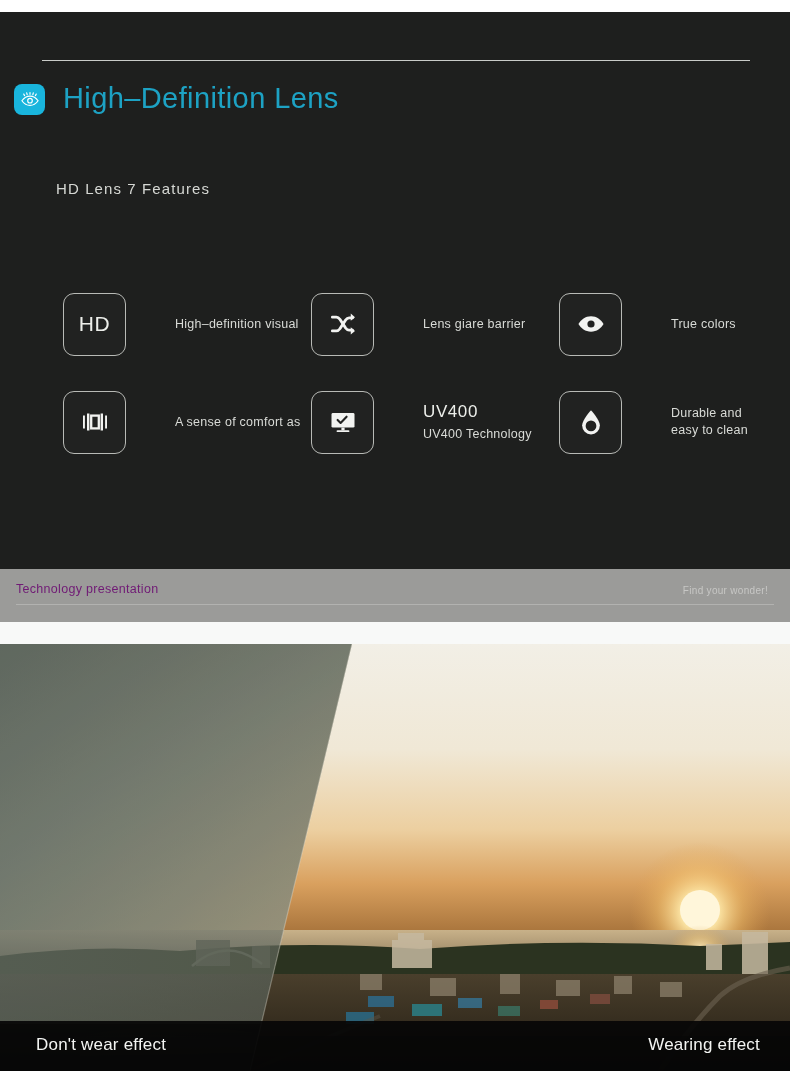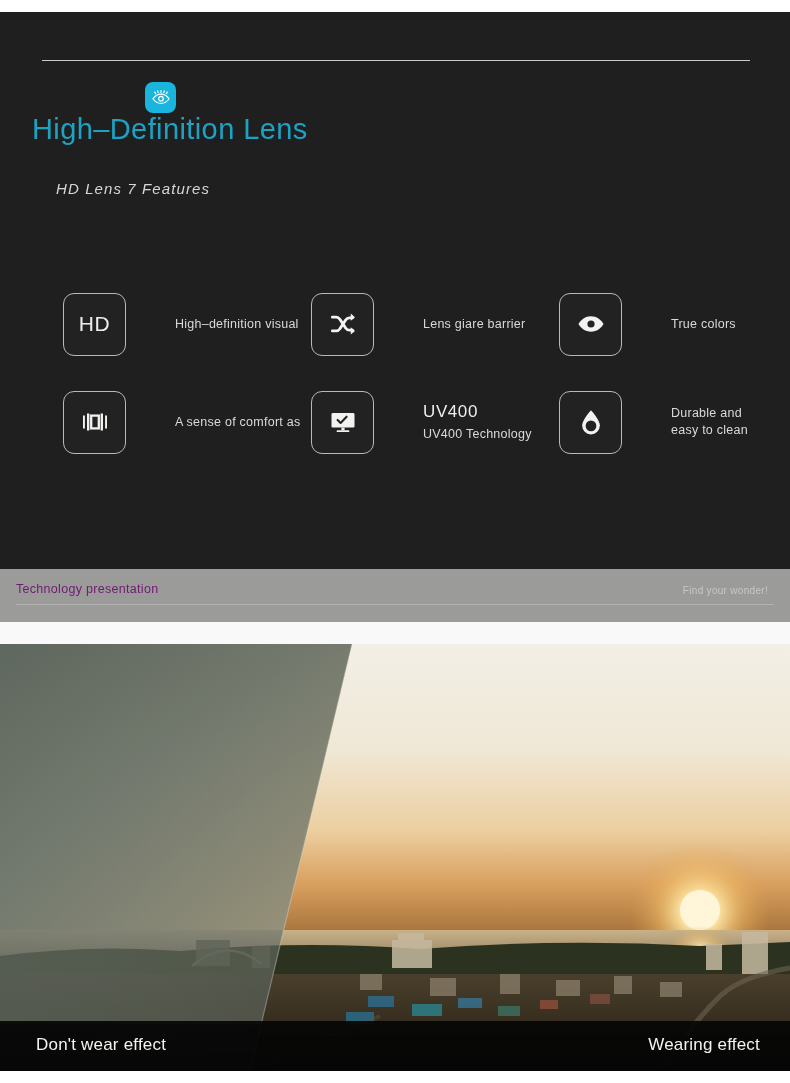--- a/index.html
+++ b/index.html
@@ -16,33 +16,33 @@
 
   
   .dark-panel {
     position: absolute; left: 0; top: 12px; width: 790px; height: 557px;
     background: #1e1f1e;
   }
   .title-rule {
     position: absolute; left: 42px; top: 48px; width: 708px; height: 1px;
     background: #c9cbc8;
   }
-  .title-row { position: absolute; left: 14px; top: 70px; display: flex; align-items: center; flex-direction: column; }
+  .title-row { position: absolute; left: 14px; top: 70px; display: flex; align-items: flex-end; }
   .title-icon {
     width: 31px; height: 31px; border-radius: 8px; background: #19b5dd;
     display: flex; align-items: center; justify-content: center; flex: 0 0 auto;
   }
   .title-text {
     margin-left: 18px;
     font-size: 29px; font-weight: 400; letter-spacing: .4px;
     color: #1da2c4; white-space: nowrap;
   }
   .subtitle {
     position: absolute; left: 56px; top: 168px;
-    font-size: 15px; letter-spacing: 1.1px; color: #d6d8d4; font-style: italic;
+    font-size: 15px; letter-spacing: 1.1px; color: #d6d8d4;
   }
 
   
   .grid {
     position: absolute; left: 63px; top: 263px;
     width: 700px;
     display: grid;
     grid-template-columns: 248px 248px 204px;
     grid-auto-rows: 98px;
   }

